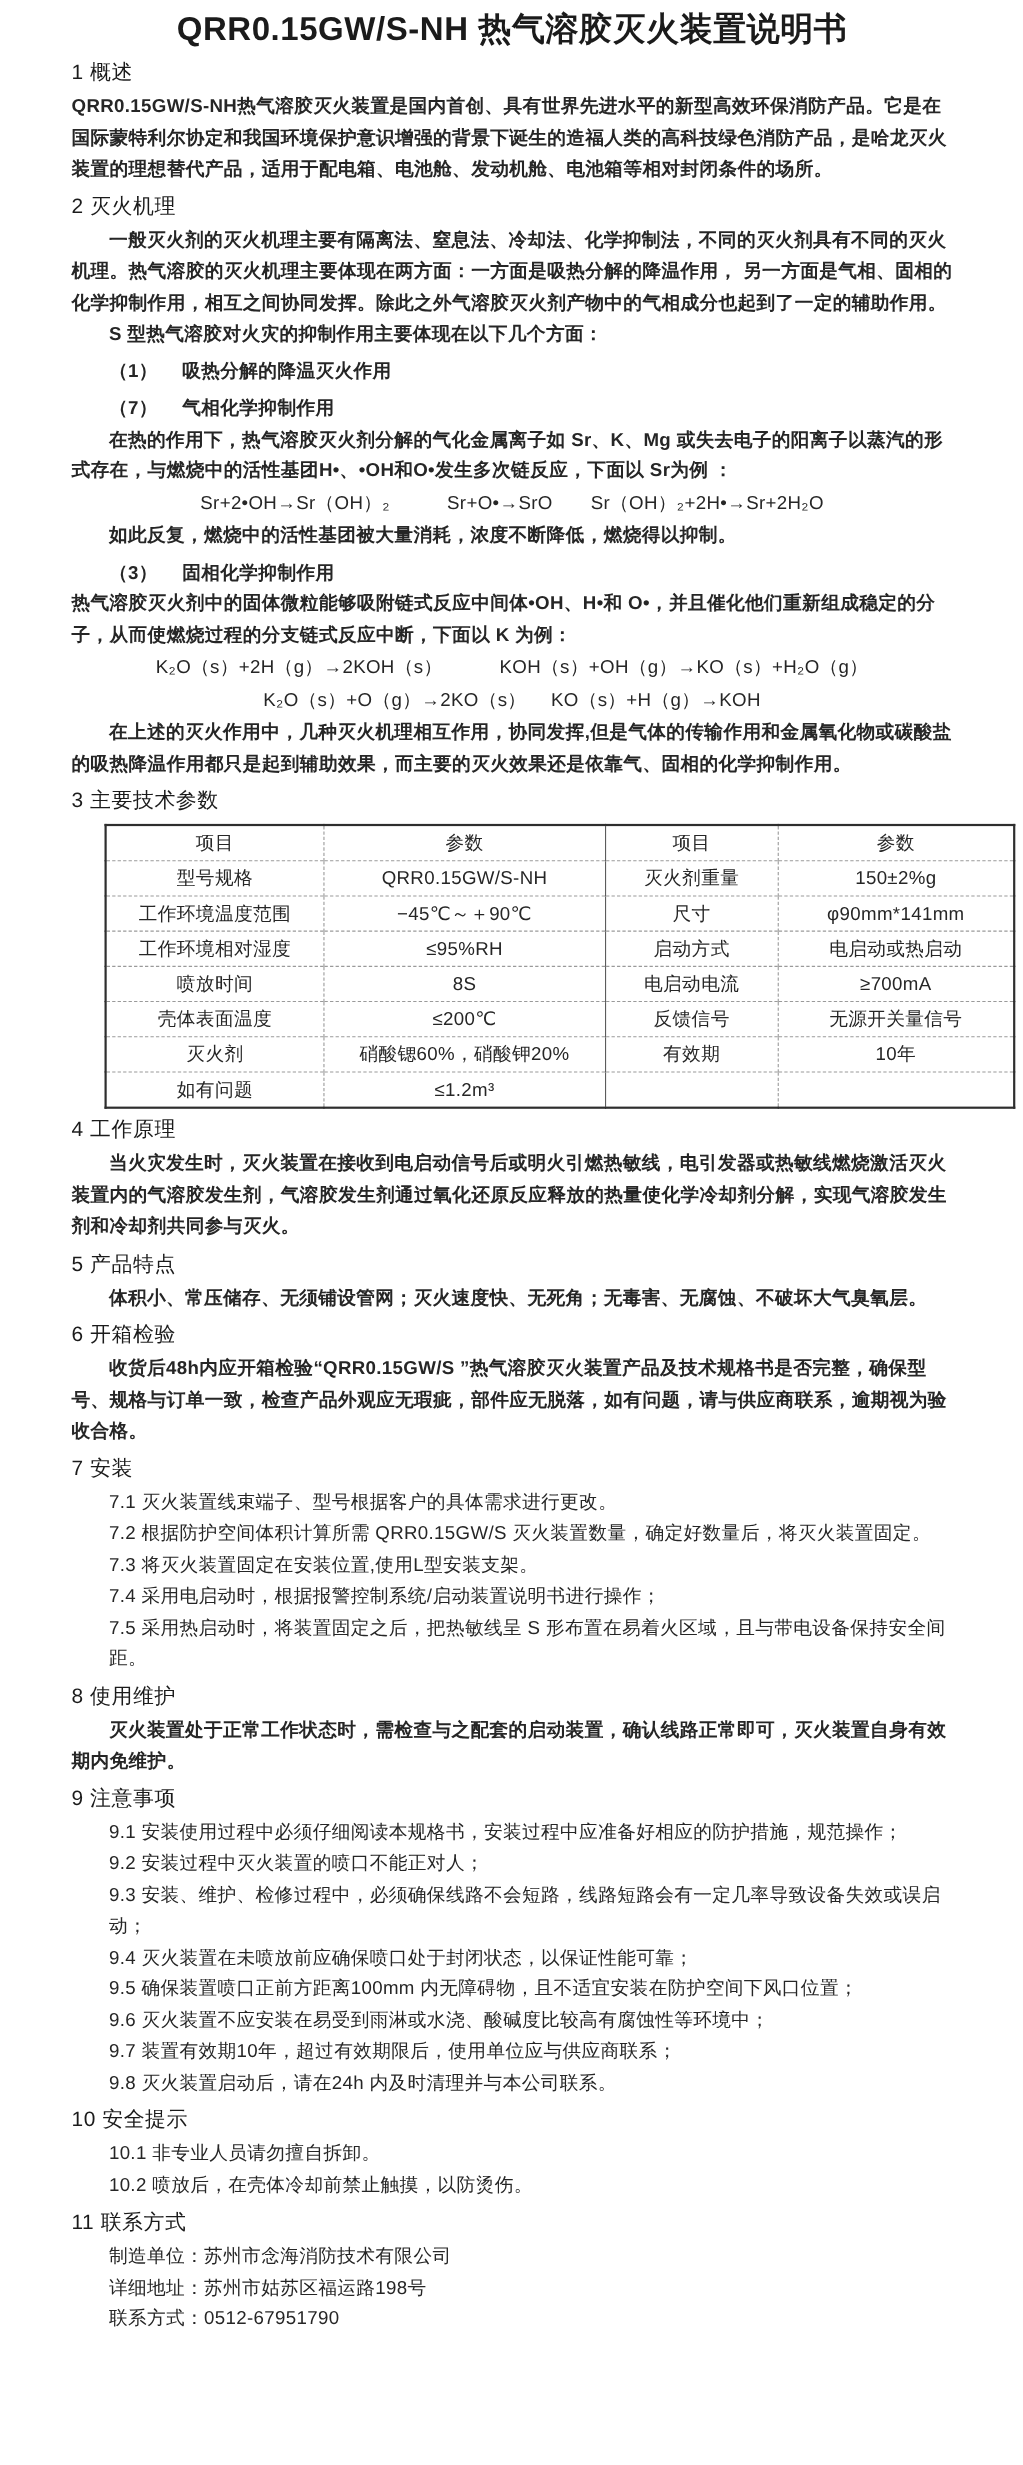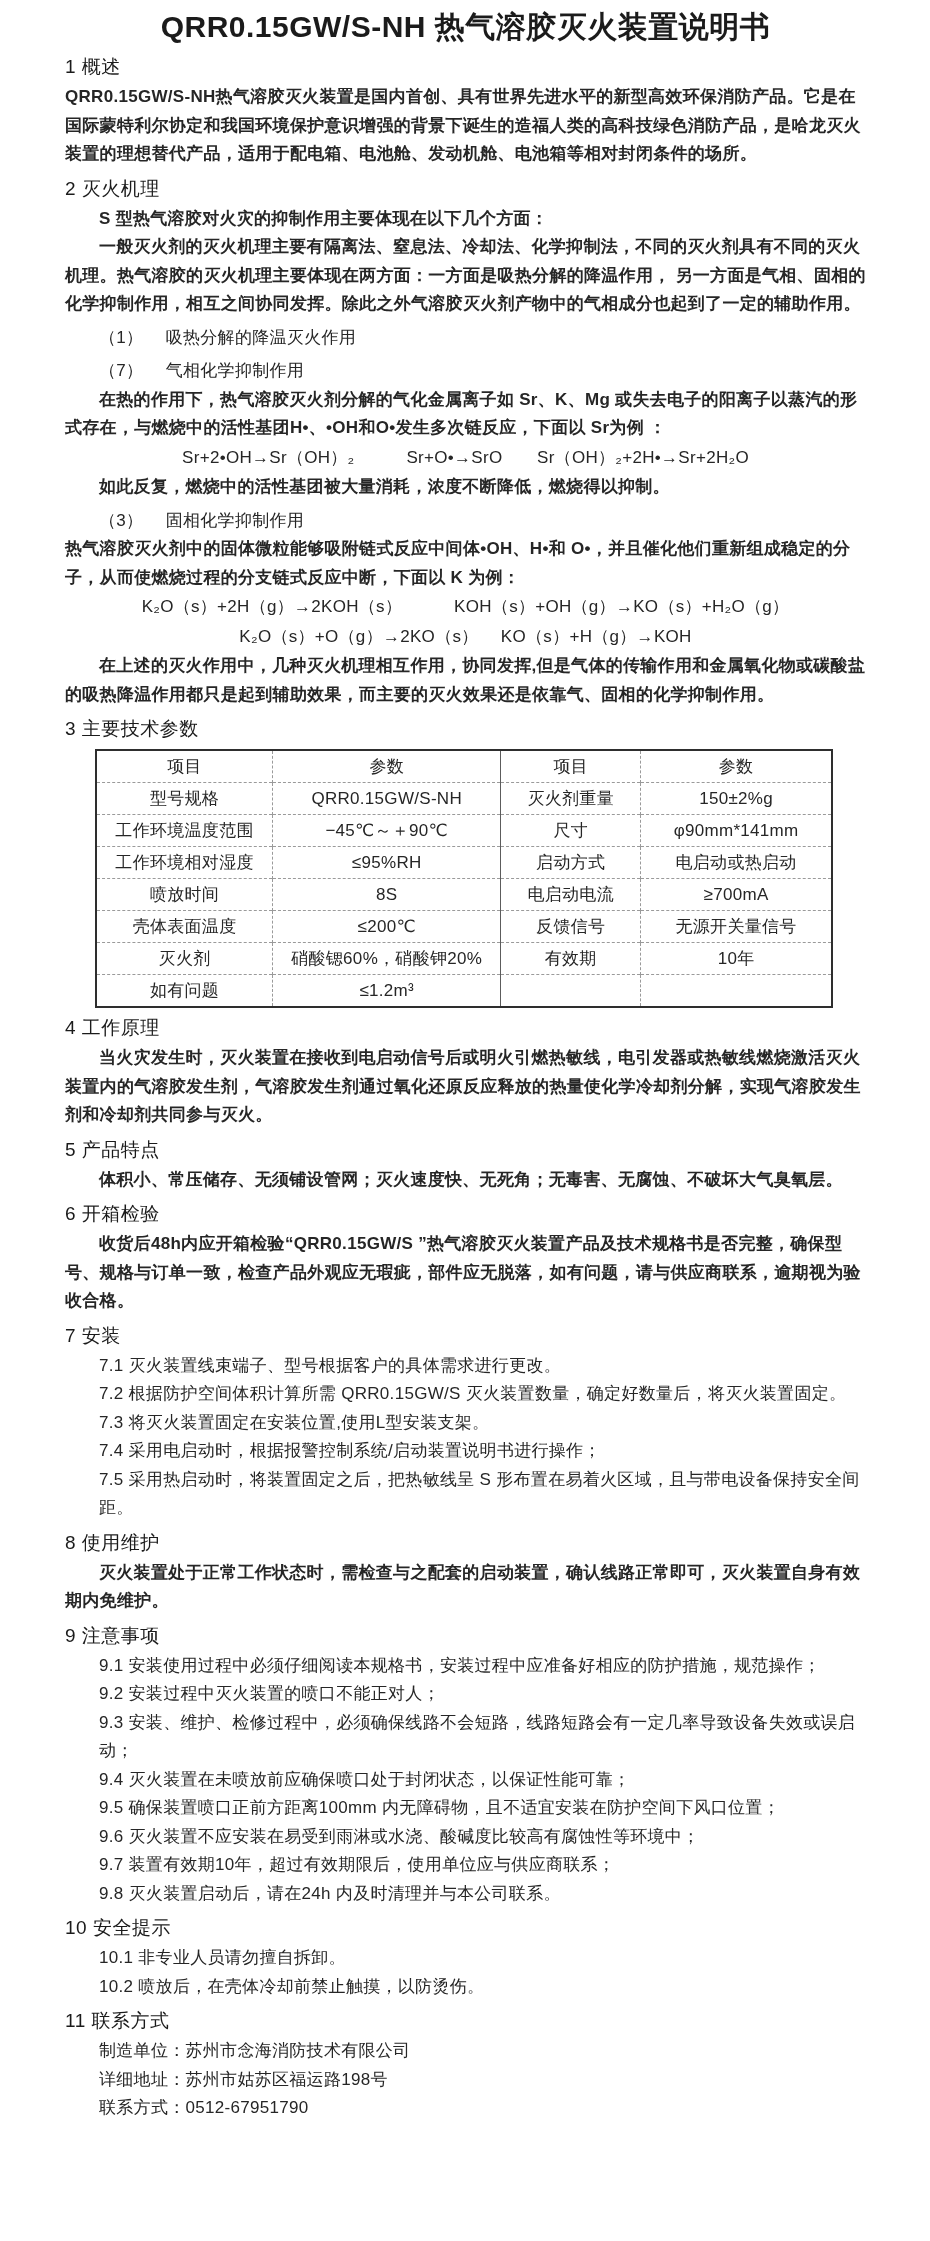--- a/index.html
+++ b/index.html
@@ -26,26 +26,26 @@
   .sec-heading{
     font-size:19px;
     font-weight:400;
     line-height:26px;
     margin:7px 0 3px 0;
     color:#1b1b1b;
     letter-spacing:0.5px;
   }
   p.body{margin:0;line-height:28.5px;font-weight:bold;}
   p.indent{text-indent:2em;}
-  p.subhead{margin:5px 0 0 0;line-height:28.5px;padding-left:2em;}
+  p.subhead{margin:5px 0 0 0;line-height:28.5px;padding-left:2em;font-weight:bold;}
   p.eq{margin:1px 0;line-height:28.5px;text-align:center;}
   p.item{margin:0;line-height:28.5px;padding-left:2em;}
   table.params{
     border-collapse:collapse;
-    width:738px;
+    width:828px;
     margin:7px 0 7px 30px;
     border:2px solid #2e2e2e;
     table-layout:fixed;
     padding-left:21px;
   }
   table.params td{
     height:31px;
     text-align:center;
     vertical-align:middle;
     padding:0 4px;
@@ -64,22 +64,22 @@
 <body>
 
 <div class="page">
 
   <div class="doc-title">QRR0.15GW/S-NH 热气溶胶灭火装置说明书</div>
 
   <div class="sec-heading">1 概述</div>
   <p class="body">QRR0.15GW/S-NH热气溶胶灭火装置是国内首创、具有世界先进水平的新型高效环保消防产品。它是在国际蒙特利尔协定和我国环境保护意识增强的背景下诞生的造福人类的高科技绿色消防产品，是哈龙灭火装置的理想替代产品，适用于配电箱、电池舱、发动机舱、电池箱等相对封闭条件的场所。</p>
 
   <div class="sec-heading">2 灭火机理</div>
+  <p class="body indent">一般灭火剂的灭火机理主要有隔离法、窒息法、冷却法、化学抑制法，不同的灭火剂具有不同的灭火机理。热气溶胶的灭火机理主要体现在两方面：一方面是吸热分解的降温作用， 另一方面是气相、固相的化学抑制作用，相互之间协同发挥。除此之外气溶胶灭火剂产物中的气相成分也起到了一定的辅助作用。</p>
   <p class="body indent">S 型热气溶胶对火灾的抑制作用主要体现在以下几个方面：</p>
-  <p class="body indent">一般灭火剂的灭火机理主要有隔离法、窒息法、冷却法、化学抑制法，不同的灭火剂具有不同的灭火机理。热气溶胶的灭火机理主要体现在两方面：一方面是吸热分解的降温作用， 另一方面是气相、固相的化学抑制作用，相互之间协同发挥。除此之外气溶胶灭火剂产物中的气相成分也起到了一定的辅助作用。</p>
   <p class="subhead">（1）　 吸热分解的降温灭火作用</p>
   <p class="subhead">（7）　 气相化学抑制作用</p>
   <p class="body indent">在热的作用下，热气溶胶灭火剂分解的气化金属离子如 Sr、K、Mg 或失去电子的阳离子以蒸汽的形式存在，与燃烧中的活性基团H•、•OH和O•发生多次链反应，下面以 Sr为例 ：</p>
   <p class="eq">Sr+2•OH→Sr（OH）₂　　　Sr+O•→SrO　　Sr（OH）₂+2H•→Sr+2H₂O</p>
   <p class="body indent">如此反复，燃烧中的活性基团被大量消耗，浓度不断降低，燃烧得以抑制。</p>
   <p class="subhead">（3）　 固相化学抑制作用</p>
   <p class="body">热气溶胶灭火剂中的固体微粒能够吸附链式反应中间体•OH、H•和 O•，并且催化他们重新组成稳定的分子，从而使燃烧过程的分支链式反应中断，下面以 K 为例：</p>
   <p class="eq">K₂O（s）+2H（g）→2KOH（s）　　　KOH（s）+OH（g）→KO（s）+H₂O（g）</p>
   <p class="eq">K₂O（s）+O（g）→2KO（s）　 KO（s）+H（g）→KOH</p>
   <p class="body indent">在上述的灭火作用中，几种灭火机理相互作用，协同发挥,但是气体的传输作用和金属氧化物或碳酸盐的吸热降温作用都只是起到辅助效果，而主要的灭火效果还是依靠气、固相的化学抑制作用。</p>

